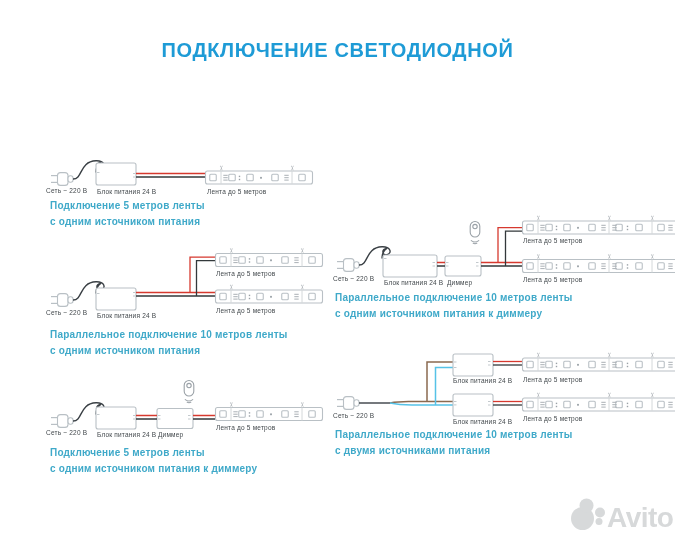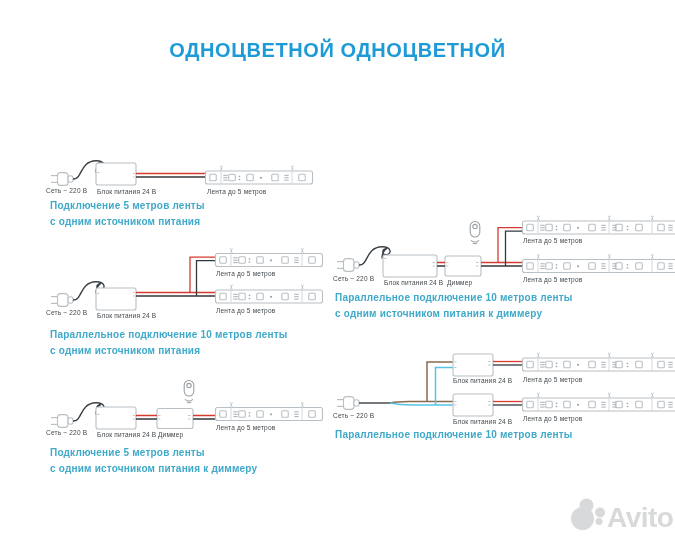--- a/index.html
+++ b/index.html
@@ -28,21 +28,21 @@
   .wmtext{font-size:28px;font-weight:bold;fill:#d7d9da;letter-spacing:-0.5px;
           font-family:"Liberation Sans",sans-serif;}
   .wmc{fill:#d7d9da;}
 </style>
 </head>
 <body>
 
 <div class="page">
 
   <div class="title">
-    <div>ОДНОЦВЕТНОЙ ОДНОЦВЕТНОЙ</div>
+    <div>ПОДКЛЮЧЕНИЕ СВЕТОДИОДНОЙ</div>
   </div>
 
   <svg class="scheme" width="675" height="540" viewBox="0 0 675 540">
     <defs>
       <g id="g-plug">
         <line class="rmark" x1="0" y1="3.6" x2="6.5" y2="3.6" style="stroke:#b9c0c5;stroke-width:1.2"></line>
         <line class="rmark" x1="0" y1="10.4" x2="6.5" y2="10.4" style="stroke:#b9c0c5;stroke-width:1.2"></line>
         <rect class="outline" x="6.5" y="0.6" width="10.5" height="12.8" rx="3"></rect>
         <rect class="outline" x="17" y="3.8" width="5" height="6.4" rx="2.2"></rect>
       </g>
@@ -198,20 +198,21 @@
   <div class="caption" style="left:50px;top:445px">
     <div>Подключение 5 метров ленты</div>
     <div>с одним источником питания к диммеру</div>
   </div>
   <div class="caption" style="left:335px;top:290px">
     <div>Параллельное подключение 10 метров ленты</div>
     <div>с одним источником питания к диммеру</div>
   </div>
   <div class="caption" style="left:335px;top:427px">
     <div>Параллельное подключение 10 метров ленты</div>
+    <div>с двумя источниками питания</div>
   </div>
 
   <div class="watermark">
     <svg width="112" height="42">
       <circle class="wmc" cx="14.5" cy="24.5" r="11.5"></circle>
       <circle class="wmc" cx="18.5" cy="11.5" r="7"></circle>
       <circle class="wmc" cx="32" cy="18.5" r="5"></circle>
       <circle class="wmc" cx="31" cy="27.5" r="3.5"></circle>
       <text class="wmtext" x="39" y="33">Avito</text>
     </svg>

